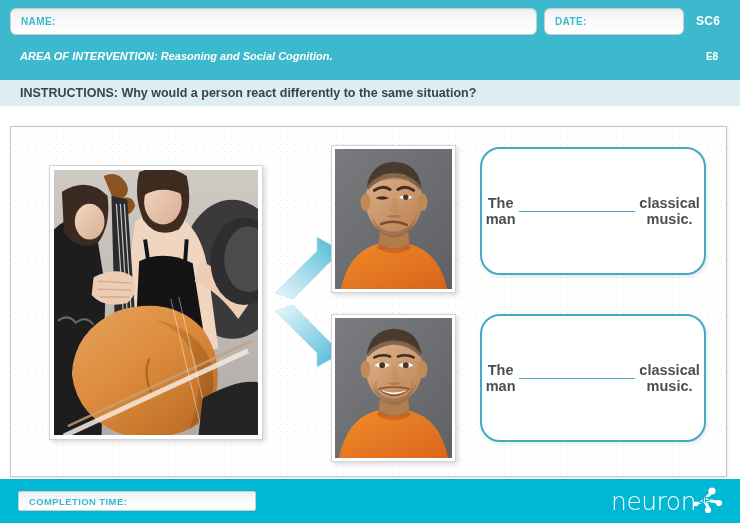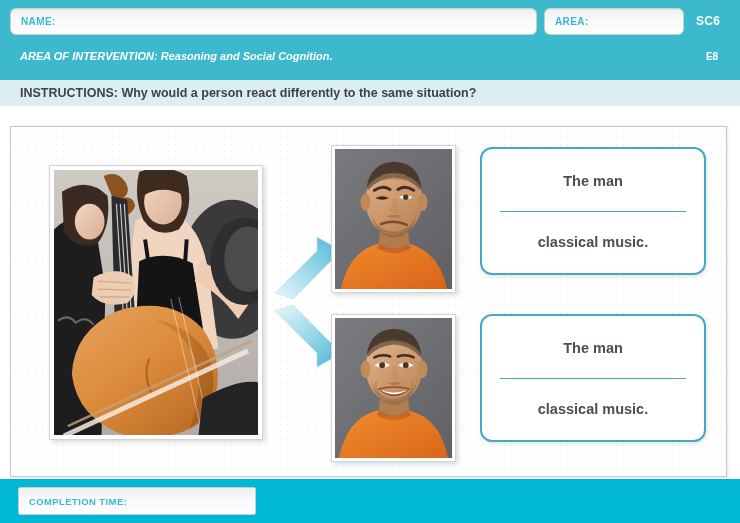--- a/index.html
+++ b/index.html
@@ -176,23 +176,23 @@
   }
 
   
   .answer-box {
     position: absolute;
     left: 469px;
     width: 226px;
     height: 128px;
     background: #ffffff;
     border: 2px solid #43a9c4;
-    border-radius: 12px;
-    display: flex;
-    flex-direction: column;
+    border-radius: 20px;
+    display: flex;
+    flex-direction: row;
     align-items: center;
     justify-content: center;
     box-shadow: 1px 2px 4px rgba(0,0,0,0.10);
   }
   .answer-top { top: 20px; }
   .answer-bottom { top: 187px; }
 
   .answer-line-1, .answer-line-2 {
     color: #4a4f54;
     font-size: 14.5px;
@@ -216,21 +216,21 @@
     background: #00b7d4;
     display: flex;
     align-items: center;
     padding: 0 14px 0 18px;
   }
   .completion-field {
     flex: 0 0 238px;
     background: linear-gradient(to bottom, #eef0f1 0%, #f8f9fa 45%, #ffffff 100%);
     border: 1px solid #c9ced1;
     border-radius: 2px;
-    height: 28px;
+    height: 20px;
     display: flex;
     align-items: center;
     padding: 0 10px;
   }
   .completion-label {
     color: #3cb9cd;
     font-size: 9.5px;
     font-weight: bold;
     letter-spacing: 0.4px;
     white-space: nowrap;
@@ -265,21 +265,21 @@
 <body>
 
 <div class="header">
 
   <div class="header-row-1">
     <div class="field-box name-field">
       <span class="field-label">NAME:</span>
       <span class="field-value"></span>
     </div>
     <div class="field-box date-field">
-      <span class="field-label">AREA:</span>
+      <span class="field-label">DATE:</span>
       <span class="field-value"></span>
     </div>
     <div class="code-col">
       <span class="code-text">SC6</span>
     </div>
   </div>
 
   <div class="header-row-2">
     <div class="area-text">
       <span>AREA OF INTERVENTION:</span><span class="area-value"> Reasoning and Social Cognition.</span>
@@ -515,13 +515,28 @@
 
   </div>
 </div>
 
 <div class="footer">
   <div class="completion-field">
     <span class="completion-label">COMPLETION TIME:</span>
     <span></span>
   </div>
   <div class="footer-spacer"></div>
+  <div class="logo">
+    <span class="logo-text">neuron</span>
+    <span class="logo-mark">
+      <svg width="30" height="30" viewBox="0 0 30 30">
+        <circle cx="20" cy="5" r="3.6" fill="#ffffff"></circle>
+        <circle cx="27" cy="17" r="3.1" fill="#ffffff"></circle>
+        <circle cx="16" cy="24" r="3.1" fill="#ffffff"></circle>
+        <circle cx="4" cy="18" r="2.4" fill="#ffffff"></circle>
+        <path d="M18 8 L 12 14 L 16 21" stroke="#ffffff" stroke-width="3" fill="none" stroke-linecap="round" stroke-linejoin="round"></path>
+        <path d="M13 14 L 25 16" stroke="#ffffff" stroke-width="3" fill="none" stroke-linecap="round"></path>
+        <path d="M12 15 L 6 17" stroke="#ffffff" stroke-width="2.4" fill="none" stroke-linecap="round"></path>
+      </svg>
+      <span class="logo-up">UP</span>
+    </span>
+  </div>
 </div>
 
 </body></html>

